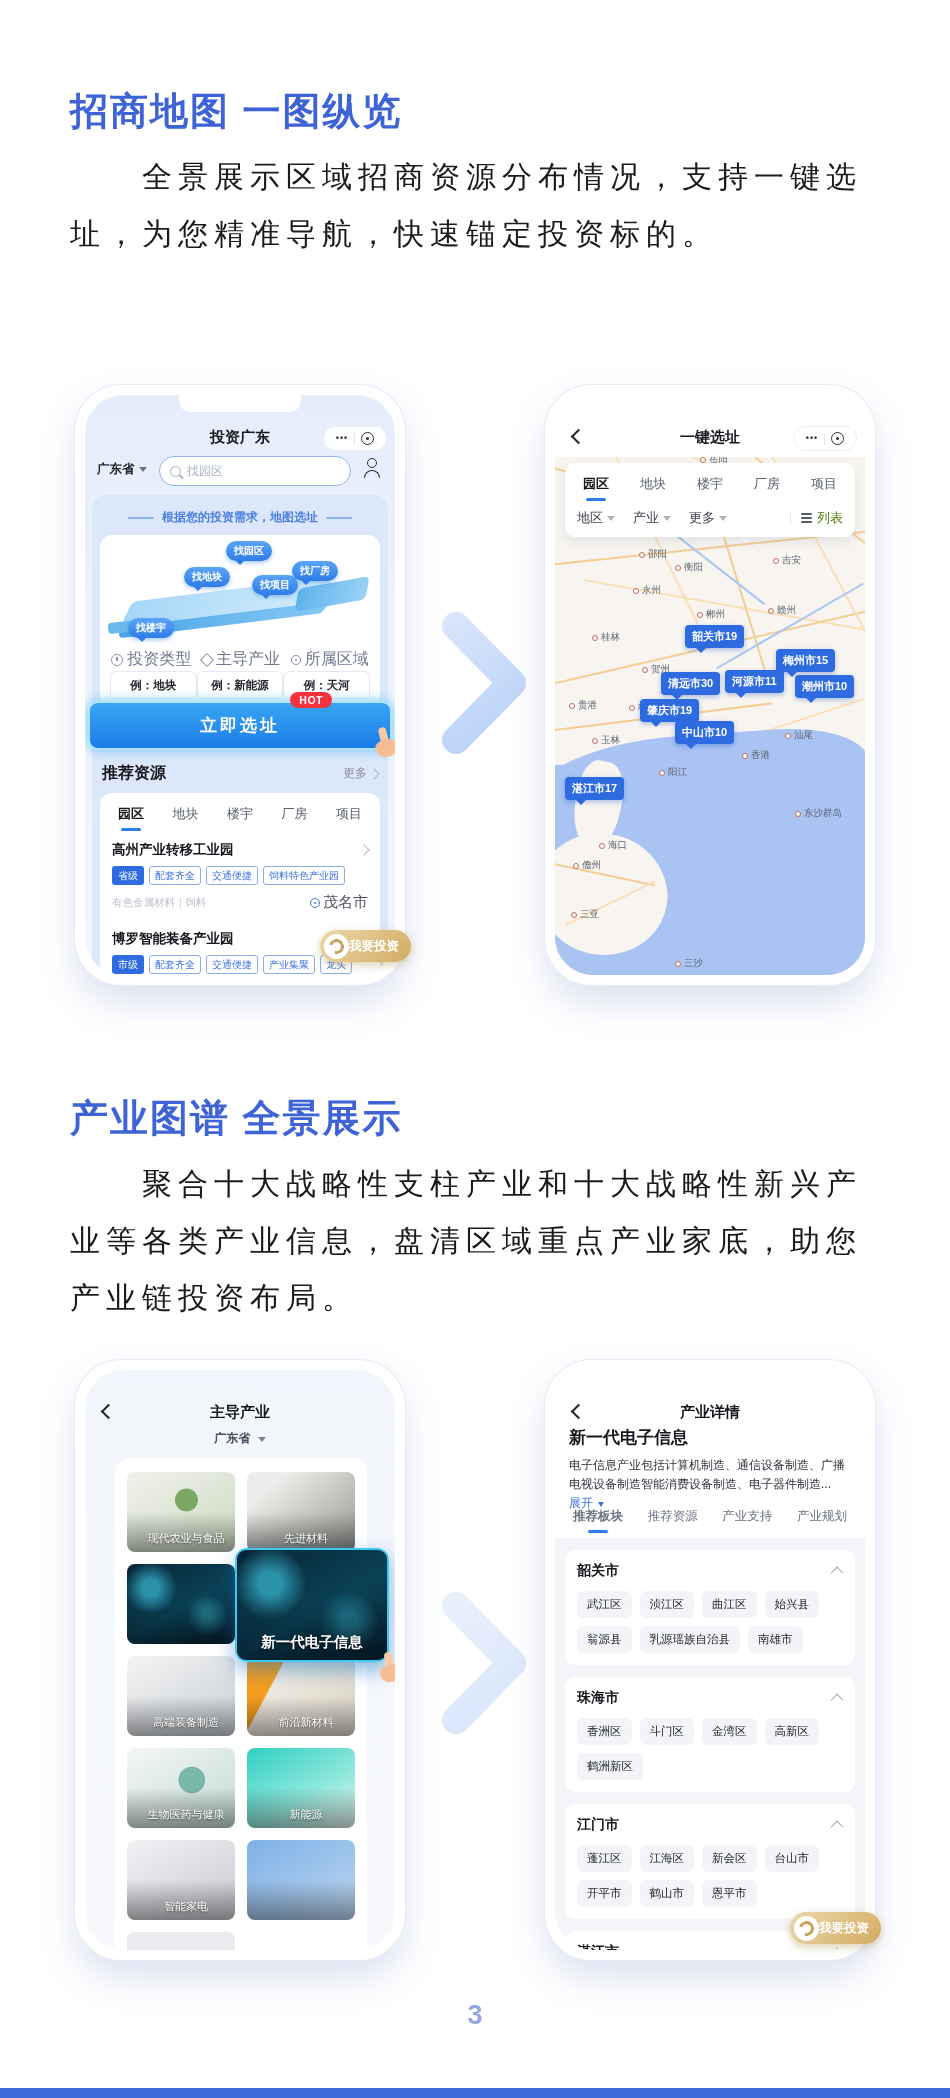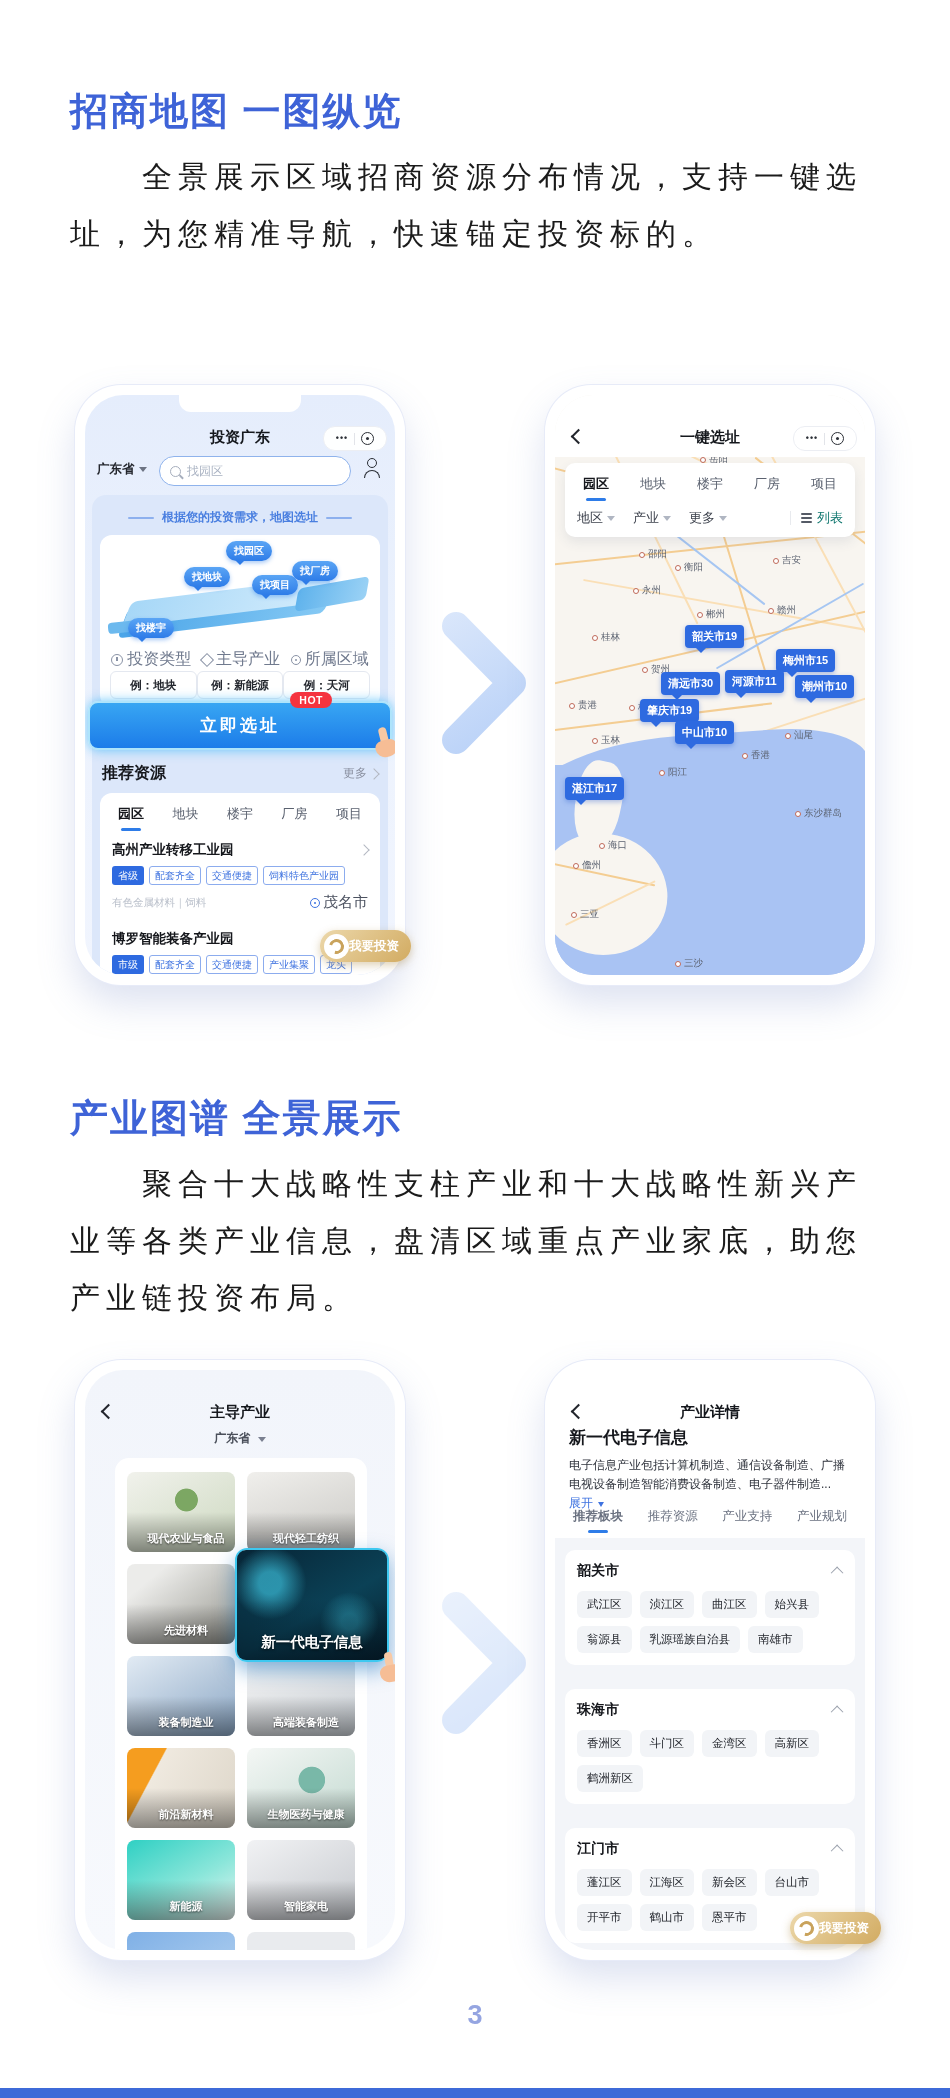--- a/index.html
+++ b/index.html
@@ -132,36 +132,36 @@
           border-radius:4px;z-index:4;box-shadow:0 2px 5px rgba(30,80,200,.35);white-space:nowrap;}
   .cbadge::after{content:'';position:absolute;left:11px;bottom:-5px;border:5px solid transparent;border-top-color:#2e6ae0;border-bottom:0;}
   .p2-head{position:absolute;left:0;right:0;top:0;height:62px;background:#fff;z-index:5;}
   .p2-back{position:absolute;left:18px;top:36px;}
   .map-panel{position:absolute;left:10px;right:10px;top:68px;background:#fff;border-radius:10px;z-index:6;
              box-shadow:0 5px 12px rgba(60,80,120,.1);padding:12px 12px 10px;}
   .frow{display:flex;align-items:center;margin-top:16px;font-size:13px;color:#3c414c;}
   .frow .fitem{display:flex;align-items:center;margin-right:18px;}
   .frow .fitem .caret{border-top-color:#b0b6c2;}
   .fdiv{width:1px;height:14px;background:#e8eaee;margin-left:auto;margin-right:10px;}
-  .listbtn{display:flex;align-items:center;gap:5px;color:#0f766e;}
+  .listbtn{display:flex;align-items:center;gap:5px;color:#4d7c0f;}
   .list-ic{display:inline-block;width:11px;}
   .list-ic i{display:block;height:1.6px;background:#555b66;margin:2.2px 0;border-radius:1px;}
 
   
   #phone3{left:75px;top:1360px;}
   #phone3 .screen{background:linear-gradient(180deg,#f2f5fb,#f7f9fd);}
   .p3-prov{position:absolute;top:60px;left:0;right:0;text-align:center;font-size:12px;color:#4a4f5a;font-weight:bold;}
   .p3-prov .caret{border-top-color:#7a8090;}
   .grid-card{position:absolute;left:30px;right:28px;top:88px;bottom:0;background:#fff;border-radius:14px 14px 0 0;
              padding:14px 12px;overflow:hidden;}
   .igrid{display:grid;grid-template-columns:1fr 1fr;gap:12px;grid-auto-rows:80px;}
   .gcard{position:relative;border-radius:8px;overflow:hidden;}
   .gcard::before{content:'';position:absolute;inset:0;background:linear-gradient(transparent 50%,rgba(0,0,0,.42));}
   .gcard .glabel{position:absolute;left:10px;right:0;bottom:6px;text-align:center;font-size:11px;color:#fff;
-                 font-weight:bold;text-shadow:0 1px 2px rgba(0,0,0,.6);}
+                 font-weight:normal;text-shadow:0 1px 2px rgba(0,0,0,.6);}
   .c1{background:radial-gradient(circle at 55% 35%,#7ca763 0 14%,transparent 15%),linear-gradient(150deg,#f1f2ec,#ccd8bf);}
   .c2{background:linear-gradient(160deg,#f0efec,#c9c8c4);}
   .c3{background:linear-gradient(140deg,#ececea 20%,#97978f);}
   .c4{background:radial-gradient(circle at 22% 30%,rgba(72,225,255,.55) 0 8%,transparent 26%),
       radial-gradient(circle at 75% 65%,rgba(72,225,255,.35) 0 6%,transparent 22%),
       linear-gradient(150deg,#072536,#0b4156 55%,#07222f);}
   .c5{background:linear-gradient(150deg,#e2ebf4,#8aa6c4);}
   .c6{background:linear-gradient(150deg,#f4f4f4,#c8ced4);}
   .c7{background:linear-gradient(118deg,#f59d1f 26%,#efe9df 27%,#ddd6c9);}
   .c8{background:radial-gradient(circle at 60% 40%,#79b8a8 0 16%,transparent 17%),linear-gradient(150deg,#f4f7f5,#c2d9d0);}
@@ -179,21 +179,21 @@
 
   
   #phone4{left:545px;top:1360px;}
   .p4-title{position:absolute;left:14px;top:56px;font-size:17px;font-weight:bold;color:#15171c;}
   .p4-desc{position:absolute;left:14px;right:12px;top:86px;font-size:12px;color:#2f333c;line-height:19px;}
   .expand{color:#3f73e0;white-space:nowrap;}
   .expand .caret{border-top-color:#3f73e0;border-left-width:3.5px;border-right-width:3.5px;margin-left:2px;}
   .tabs.sm{position:absolute;left:12px;right:12px;top:138px;}
   .tabs.sm .titem{font-size:12.5px;color:#6a7180;}
   .detail-area{position:absolute;left:0;right:0;top:168px;bottom:0;background:#f3f5f9;
-               padding:12px 10px;display:flex;flex-direction:column;gap:24px;overflow:hidden;}
+               padding:12px 10px;display:flex;flex-direction:column;gap:12px;overflow:hidden;}
   .city-card{background:#fff;border-radius:10px;padding:12px;flex:none;}
   .cc-head{display:flex;justify-content:space-between;align-items:center;font-size:14px;font-weight:bold;color:#15171c;}
   .chips{display:flex;flex-wrap:wrap;gap:8px;margin-top:11px;}
   .chips:empty{display:none;}
   .chip{background:#f2f4f7;border-radius:6px;padding:6px 10px;font-size:11.5px;color:#23262d;}
 
   
   .tr-arrow{position:absolute;left:436px;width:100px;height:150px;}
   #arrow1{top:608px;}
   #arrow2{top:1588px;opacity:.55;}
@@ -465,23 +465,20 @@
     <div class="p3-prov">
       <span>广东省</span>
       <span class="caret"></span>
     </div>
     <div class="grid-card">
       <div class="igrid">
 
       <div class="gcard c1">
             <span class="glabel">现代农业与食品</span>
           </div>
-          <div class="gcard c2">
-            <span class="glabel">现代轻工纺织</span>
-          </div>
           <div class="gcard c3">
             <span class="glabel">先进材料</span>
           </div>
           <div class="gcard c4">
             <span class="glabel"></span>
           </div>
           <div class="gcard c5">
             <span class="glabel">装备制造业</span>
           </div>
           <div class="gcard c6">

